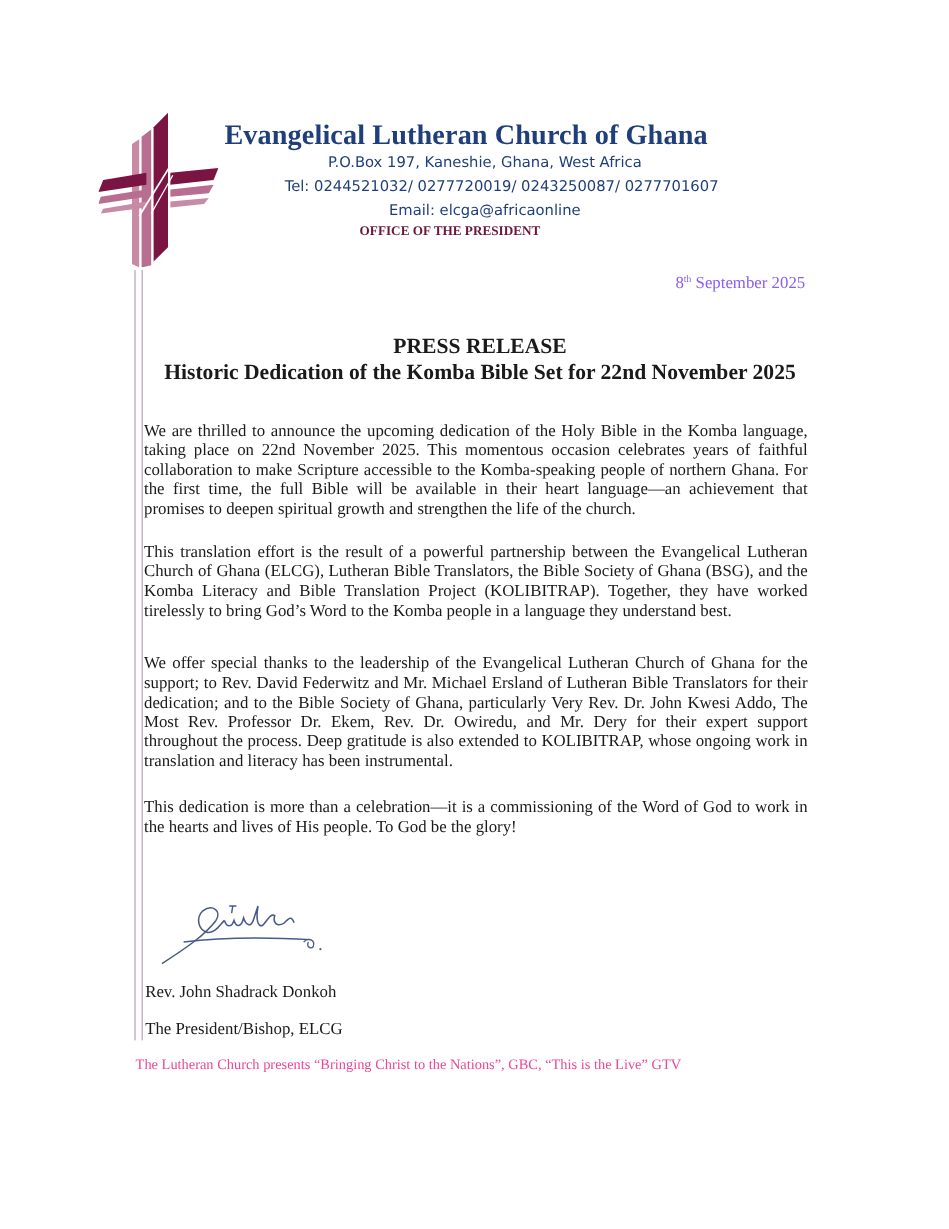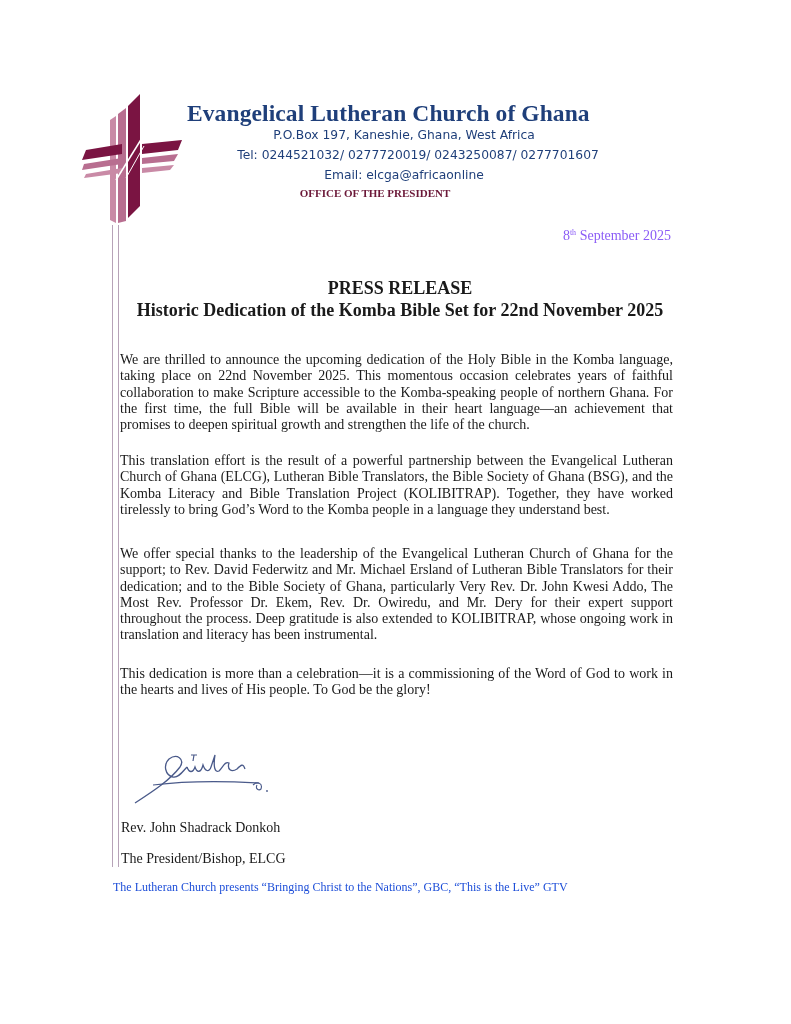--- a/index.html
+++ b/index.html
@@ -121,21 +121,21 @@
       font-size: 14px;
       color: #1a1a1a;
     }
     .signer.name { top: 820px; text-align: center; }
     .signer.role { top: 851px; }
     .footer {
       position: absolute;
       left: 113px;
       top: 880px;
       font-size: 12px;
-      color: #1d4ed8;
+      color: #ec4899;
       white-space: nowrap;
     }
   </style>
 </head>
 <body>
 
 <div class="letterhead">
   <svg class="logo" viewBox="0 0 100 135">
 
     <polygon points="28,32 34,28 34,135 28,132" fill="#c98aa6"></polygon>

